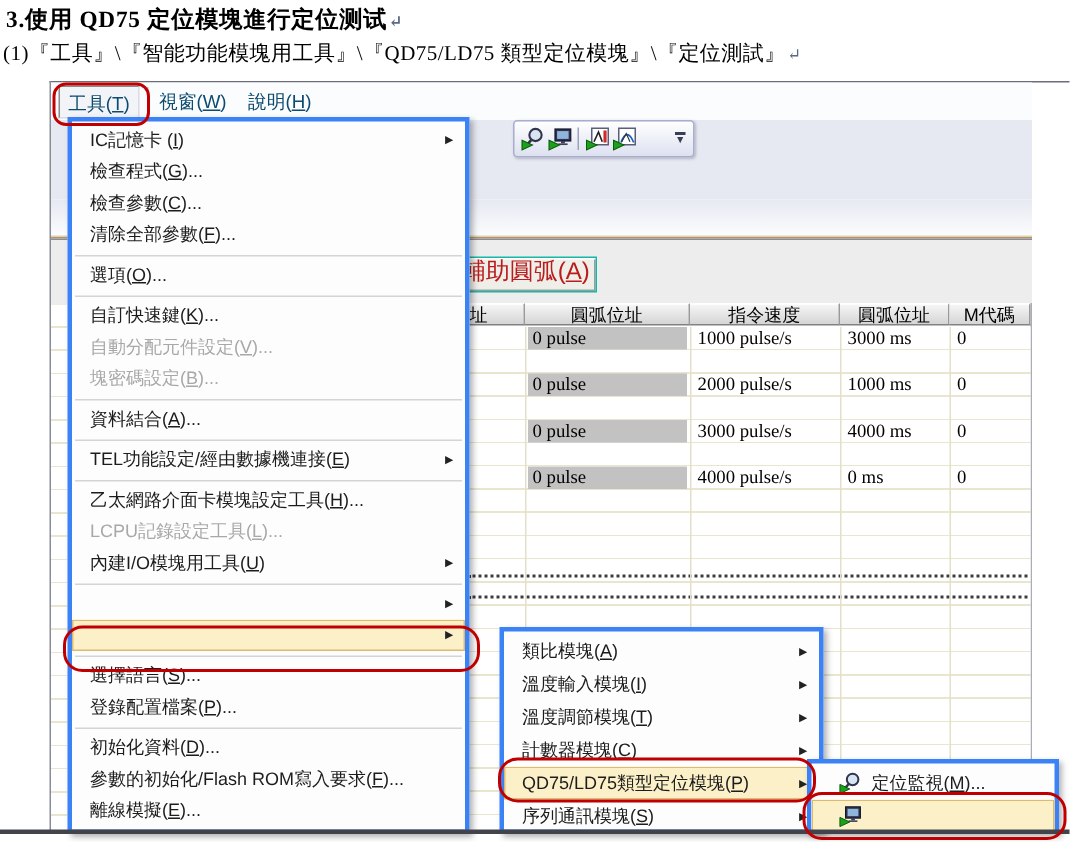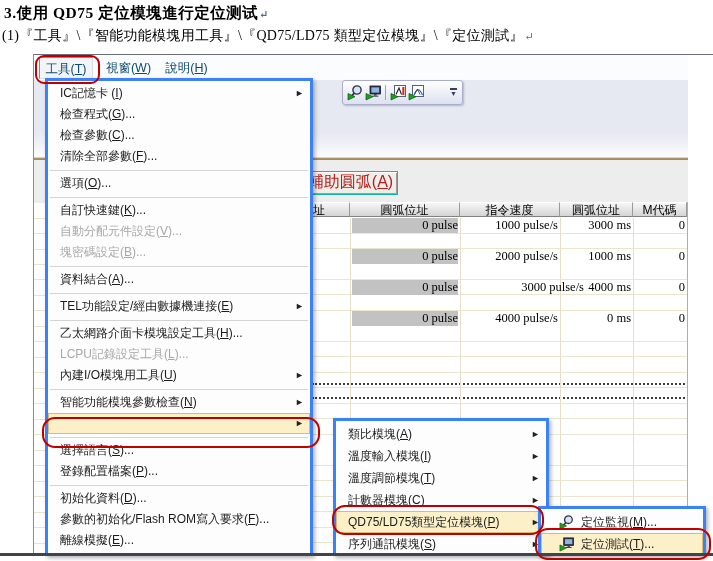--- a/index.html
+++ b/index.html
@@ -55,21 +55,21 @@
 
   
   .datatable{left:310px;top:202px;width:378px;height:351px;background:#fff;
     border-right:1px solid #aaadb5;box-sizing:border-box;}
   .dt-header{position:absolute;left:0;top:0;width:377px;height:16px;}
   .dt-h-cell{position:absolute;top:0;height:15px;line-height:15px;font-size:12px;color:#000;
     text-align:center;background:linear-gradient(#f6f6f6,#d5d5d5);
     border-right:1px solid #9a9a9a;border-bottom:1px solid #828282;border-top:1px solid #fff;
     box-sizing:border-box;overflow:hidden;white-space:nowrap;}
   .dt-body{position:absolute;left:0;top:16px;width:377px;height:335px;
-    background:repeating-linear-gradient(to bottom,#fff 0 14.5px,#e9e5cf 14.5px 15.5px);text-align:right;}
+    background:repeating-linear-gradient(to bottom,#fff 0 14.5px,#e9e5cf 14.5px 15.5px);}
   .dt-vline{position:absolute;top:0;width:1px;height:335px;background:#e3dfc8;}
   .dt-cell{position:absolute;height:15px;line-height:15px;font-size:12.5px;color:#000;
     font-family:"Liberation Serif","DejaVu Serif",serif;padding-left:3px;
     white-space:nowrap;overflow:hidden;box-sizing:border-box;}
   .dt-cell.gray{background:#c2c2c2;}
   .dt-dotted{position:absolute;left:2px;width:373px;height:0;border-top:2px dotted #3c3c3c;}
 
   
   .menu-panel{background:#fdfdfd;border:3px solid #3b82f6;box-shadow:2px 2px 4px rgba(0,0,0,.3);
     box-sizing:border-box;padding-top:2px;}
@@ -187,21 +187,21 @@
         <div class="dt-vline" style="left: 323px;"></div>
         <div class="dt-cell gray" style="left: 42px; width: 106px; top: 0px;">0 pulse</div>
         <div class="dt-cell" style="left: 152px; width: 96px; top: 0px;">1000 pulse/s</div>
         <div class="dt-cell" style="left: 252px; width: 69px; top: 0px;">3000 ms</div>
         <div class="dt-cell" style="left: 325px; width: 50px; top: 0px;">0</div>
         <div class="dt-cell gray" style="left: 42px; width: 106px; top: 31px;">0 pulse</div>
         <div class="dt-cell" style="left: 152px; width: 96px; top: 31px;">2000 pulse/s</div>
         <div class="dt-cell" style="left: 252px; width: 69px; top: 31px;">1000 ms</div>
         <div class="dt-cell" style="left: 325px; width: 50px; top: 31px;">0</div>
         <div class="dt-cell gray" style="left: 42px; width: 106px; top: 62px;">0 pulse</div>
-        <div class="dt-cell" style="left: 152px; width: 96px; top: 62px; margin-left: 26px;">3000 pulse/s</div>
+        <div class="dt-cell" style="left: 152px; width: 96px; top: 62px;">3000 pulse/s</div>
         <div class="dt-cell" style="left: 252px; width: 69px; top: 62px;">4000 ms</div>
         <div class="dt-cell" style="left: 325px; width: 50px; top: 62px;">0</div>
         <div class="dt-cell gray" style="left: 42px; width: 106px; top: 93px;">0 pulse</div>
         <div class="dt-cell" style="left: 152px; width: 96px; top: 93px;">4000 pulse/s</div>
         <div class="dt-cell" style="left: 252px; width: 69px; top: 93px;">0 ms</div>
         <div class="dt-cell" style="left: 325px; width: 50px; top: 93px;">0</div>
       </div>
   </div>
 
   <div class="abs menu-panel tool-menu z10" id="tool-menu">
@@ -217,21 +217,21 @@
       <div class="menu-item disabled"><span class="mi-label">塊密碼設定(<u>B</u>)...</span></div>
       <div class="menu-sep"></div>
       <div class="menu-item"><span class="mi-label">資料結合(<u>A</u>)...</span></div>
       <div class="menu-sep"></div>
       <div class="menu-item"><span class="mi-label">TEL功能設定/經由數據機連接(<u>E</u>)</span><span class="mi-arrow">►</span></div>
       <div class="menu-sep"></div>
       <div class="menu-item"><span class="mi-label">乙太網路介面卡模塊設定工具(<u>H</u>)...</span></div>
       <div class="menu-item disabled"><span class="mi-label">LCPU記錄設定工具(<u>L</u>)...</span></div>
       <div class="menu-item"><span class="mi-label">內建I/O模塊用工具(<u>U</u>)</span><span class="mi-arrow">►</span></div>
       <div class="menu-sep"></div>
-      <div class="menu-item"><span class="mi-label">智能功能模塊參數檢查(<u>N</u>)</span><span class="mi-arrow">►</span></div>
+      <div class="menu-item"><span class="mi-arrow">►</span></div>
       <div class="menu-item hl"><span class="mi-arrow">►</span></div>
       <div class="menu-sep"></div>
       <div class="menu-item"><span class="mi-label">選擇語言(<u>S</u>)...</span></div>
       <div class="menu-item"><span class="mi-label">登錄配置檔案(<u>P</u>)...</span></div>
       <div class="menu-sep"></div>
       <div class="menu-item"><span class="mi-label">初始化資料(<u>D</u>)...</span></div>
       <div class="menu-item"><span class="mi-label">參數的初始化/Flash ROM寫入要求(<u>F</u>)...</span></div>
       <div class="menu-item"><span class="mi-label">離線模擬(<u>E</u>)...</span></div>
     </div>
   <div class="abs menu-panel submenu z11" id="submenu">
@@ -256,21 +256,20 @@
       <div class="menu-item hl">
         <span class="mi-icon">
           <svg width="16" height="16" viewBox="0 0 17 17" xmlns="http://www.w3.org/2000/svg">
             <rect x="5" y="2" width="10.5" height="8" fill="#2e3350" stroke="#14162a" stroke-width="0.8"></rect>
             <rect x="6.4" y="3.4" width="7.7" height="5.2" fill="#8fb6da"></rect>
             <rect x="9" y="10" width="2.6" height="1.6" fill="#3c405c"></rect>
             <rect x="7.2" y="11.6" width="6.2" height="1.1" fill="#3c405c"></rect>
             <polygon points="1,9.5 8,12.7 1,16" fill="#1ba11b" stroke="#0a5c0a" stroke-width="0.7"></polygon>
           </svg>
         </span>
-        <span class="mi-label">定位測試(<u>T</u>)...</span>
       </div>
     </div>
 
   <div class="abs bottom-line z20"></div>
 
   <div class="abs oval z30" id="oval-tools"></div>
   <div class="abs oval z30" id="oval-intelligent"></div>
   <div class="abs oval z30" id="oval-qd75"></div>
   <div class="abs oval z30" id="oval-postest"></div>
 

